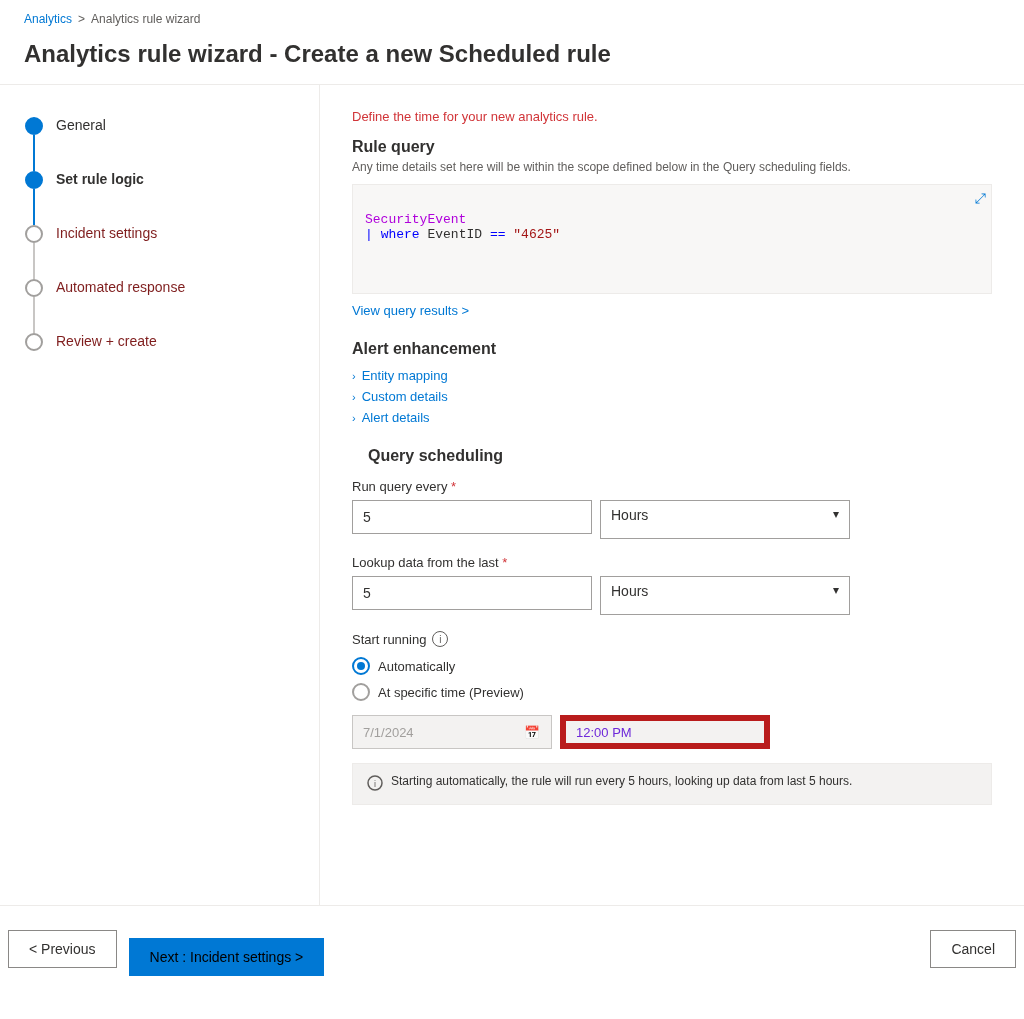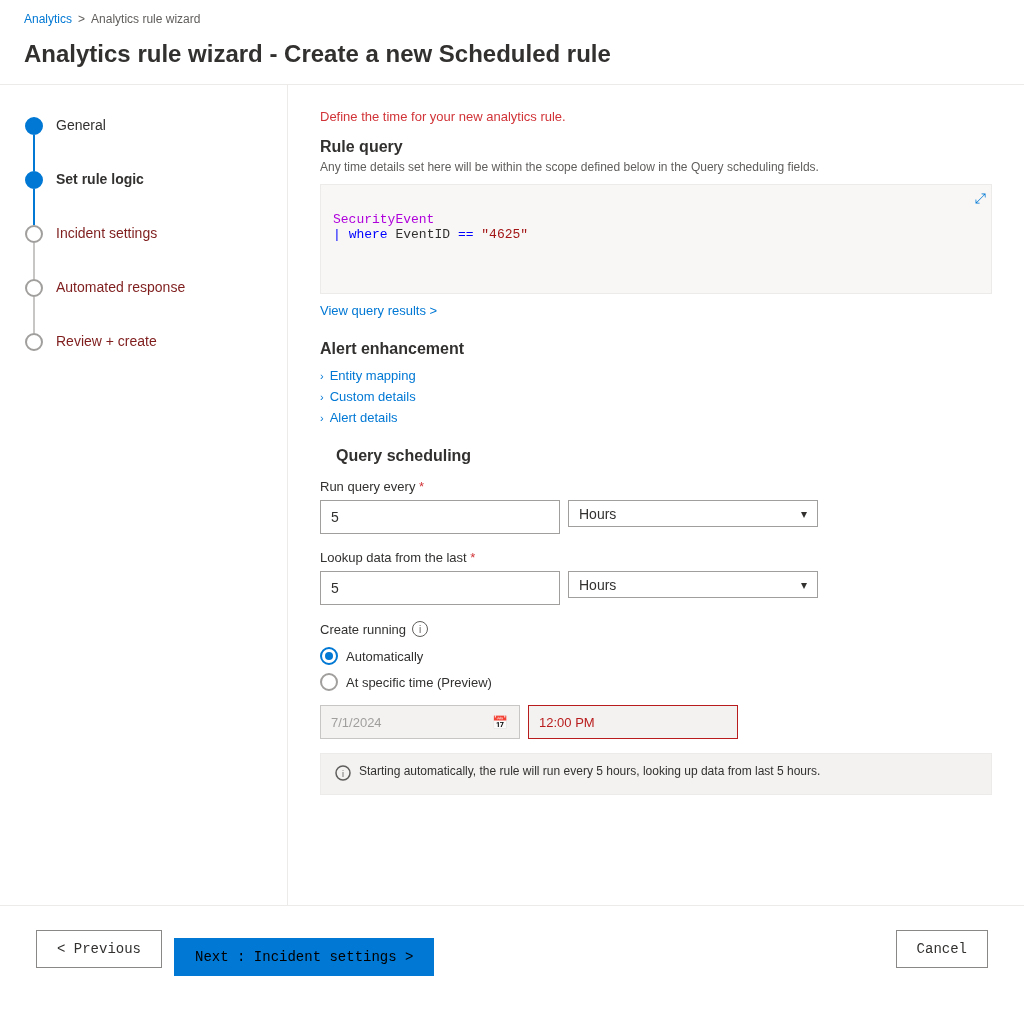--- a/index.html
+++ b/index.html
@@ -28,21 +28,21 @@
       margin: 0 0 0 0;
     }
 
     .layout {
       display: flex;
       min-height: 820px;
     }
 
     
     .sidebar {
-      width: 288px;
+      width: 320px;
       min-width: 260px;
       border-right: 1px solid #edebe9;
       padding: 32px 24px;
       flex-shrink: 0;
     }
 
     .step-list {
       display: flex;
       flex-direction: column;
       gap: 0;
@@ -222,23 +222,23 @@
       height: 34px;
     }
 
     .select-input {
       border: 1px solid #a19f9d;
       padding: 6px 10px;
       font-size: 14px;
       width: 250px;
       background: #fff;
       color: #323130;
-      height: 27px;
-      display: flex;
-      align-items: center;
+      height: 39px;
+      display: flex;
+      align-items: flex-start;
       justify-content: space-between;
       cursor: pointer;
     }
 
     .select-chevron {
       font-size: 12px;
       color: #323130;
     }
 
     .start-running-label {
@@ -313,26 +313,26 @@
       width: 200px;
       background: #f3f2f1;
       color: #a19f9d;
       height: 34px;
       display: flex;
       align-items: center;
       justify-content: space-between;
     }
 
     .time-input {
-      border: 1px solid #b91c1c;
+      border: 6px solid #b91c1c;
       padding: 6px 10px;
       font-size: 13px;
       width: 210px;
       background: #f3f2f1;
-      color: #b91c1c;
+      color: #6d28d9;
       height: 34px;
       display: flex;
       align-items: center;
       text-align: right;
     }
 
     .info-banner {
       background: #f3f2f1;
       border: 1px solid #edebe9;
       padding: 10px 14px;
@@ -345,26 +345,25 @@
     }
 
     .info-banner-icon {
       flex-shrink: 0;
       margin-top: 1px;
     }
 
     
     .footer {
       border-top: 1px solid #edebe9;
-      padding: 16px 36px;
+      padding: 16px 8px;
       display: flex;
       align-items: center;
       gap: 12px;
       background: #fff;
-      font-family: Liberation Mono, monospace;
     }
 
     .btn {
       padding: 8px 20px;
       font-size: 14px;
       cursor: pointer;
       border: 1px solid #8a8886;
       background: #fff;
       color: #323130;
       font-family: inherit;
@@ -500,21 +499,21 @@
     <div class="row-inputs">
       <input type="text" class="text-input" value="5" style="">
       <div class="select-input">
         <span>Hours</span>
         <span class="select-chevron">▾</span>
       </div>
     </div>
 
     
     <div class="start-running-label">
-      <span>Create running</span>
+      <span>Start running</span>
       <span class="info-circle">i</span>
     </div>
 
     <div class="radio-group">
       <div class="radio-item">
         <div class="radio-circle selected">
           <div class="radio-dot"></div>
         </div>
         <span>Automatically</span>
       </div>

